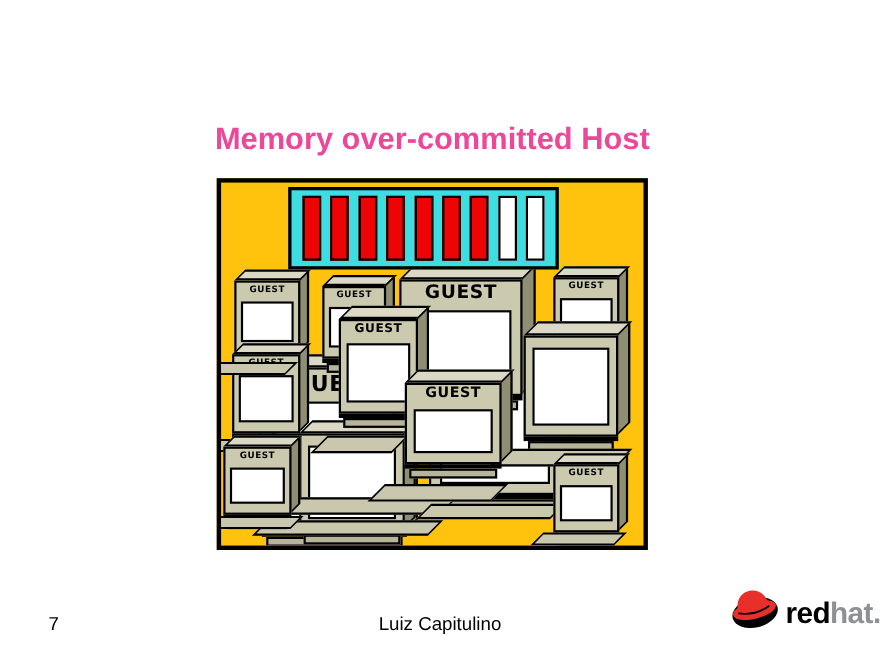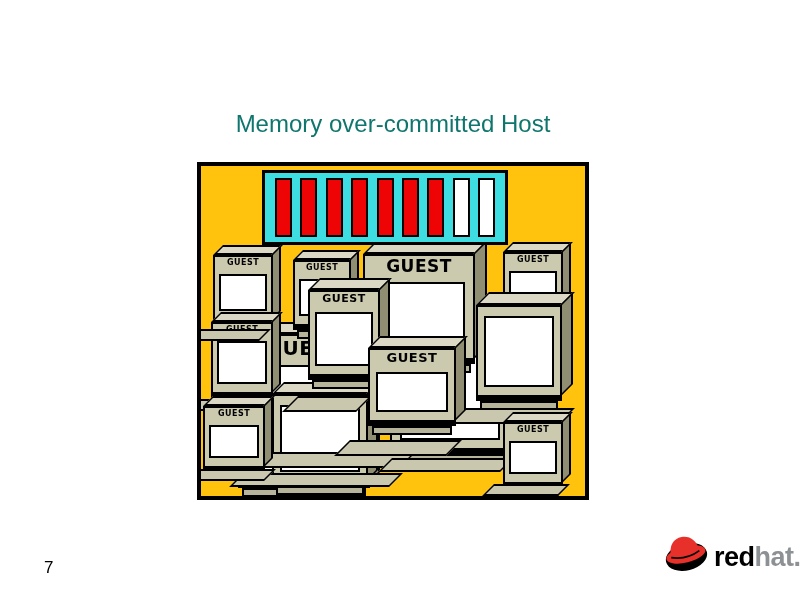--- a/index.html
+++ b/index.html
@@ -6,21 +6,21 @@
   .page{
     position:relative;width:800px;height:600px;background:#fff;overflow:hidden;
     font-family:"Liberation Sans",sans-serif;color:#000;
   }
   .title{
     position:absolute;left:75px;top:55px;font-size:30px;font-weight:bold;
     white-space:nowrap;
   }
   .subtitle{
     position:absolute;left:97px;top:110px;width:592px;text-align:center;
-    font-size:24px;font-weight:normal;color:#0f766e;white-space:nowrap;
+    font-size:28px;font-weight:bold;color:#ec4899;white-space:nowrap;
   }
   .host-box{
     position:absolute;left:197px;top:162px;width:392px;height:338px;
     box-sizing:border-box;border:4px solid #000;
   }
   .diagram-layer{
     position:absolute;left:0;top:0;width:800px;height:600px;
     clip-path:inset(166px 215px 104px 201px);
   }
   .mem-bar{
@@ -218,20 +218,21 @@
       <div class="kb" style="left: 392px; top: 458px; width: 122px; height: 14px; z-index: 6;"></div>
       <div class="kb" style="left: 460px; top: 408px; width: 115px; height: 16px; z-index: 5;"></div>
       <div class="kb" style="left: 494px; top: 484px; width: 76px; height: 12px; z-index: 9;"></div>
       <div class="kb" style="left: 196px; top: 469px; width: 80px; height: 12px; z-index: 9;"></div>
       <div class="kb" style="left: 298px; top: 396px; width: 74px; height: 16px; z-index: 4;"></div>
       <div class="pole" style="left: 236px; top: 388px; width: 14px; height: 24px; z-index: 2;"></div>
       <div class="pole" style="left: 524px; top: 404px; width: 20px; height: 14px; z-index: 2;"></div>
     </div>
 
   <div class="footer-page">7</div>
+  <div class="footer-author">Luiz Capitulino</div>
 
   <div class="logo">
     <span>
       <svg width="48" height="46" viewBox="0 0 48 46">
         <g transform="rotate(-14 24 23)">
           <ellipse cx="24" cy="25" rx="21" ry="13.5" fill="#000"></ellipse>
           <ellipse cx="24" cy="22.5" rx="20" ry="8" fill="#e8302a"></ellipse>
           <path d="M9 22 C9 10 16 4 24 4.5 C32 5 38 11 38 22 Z" fill="#e8302a"></path>
           <path d="M9 22 Q24 28 38 22" stroke="#000" stroke-width="1.6" fill="none"></path>
         </g>

